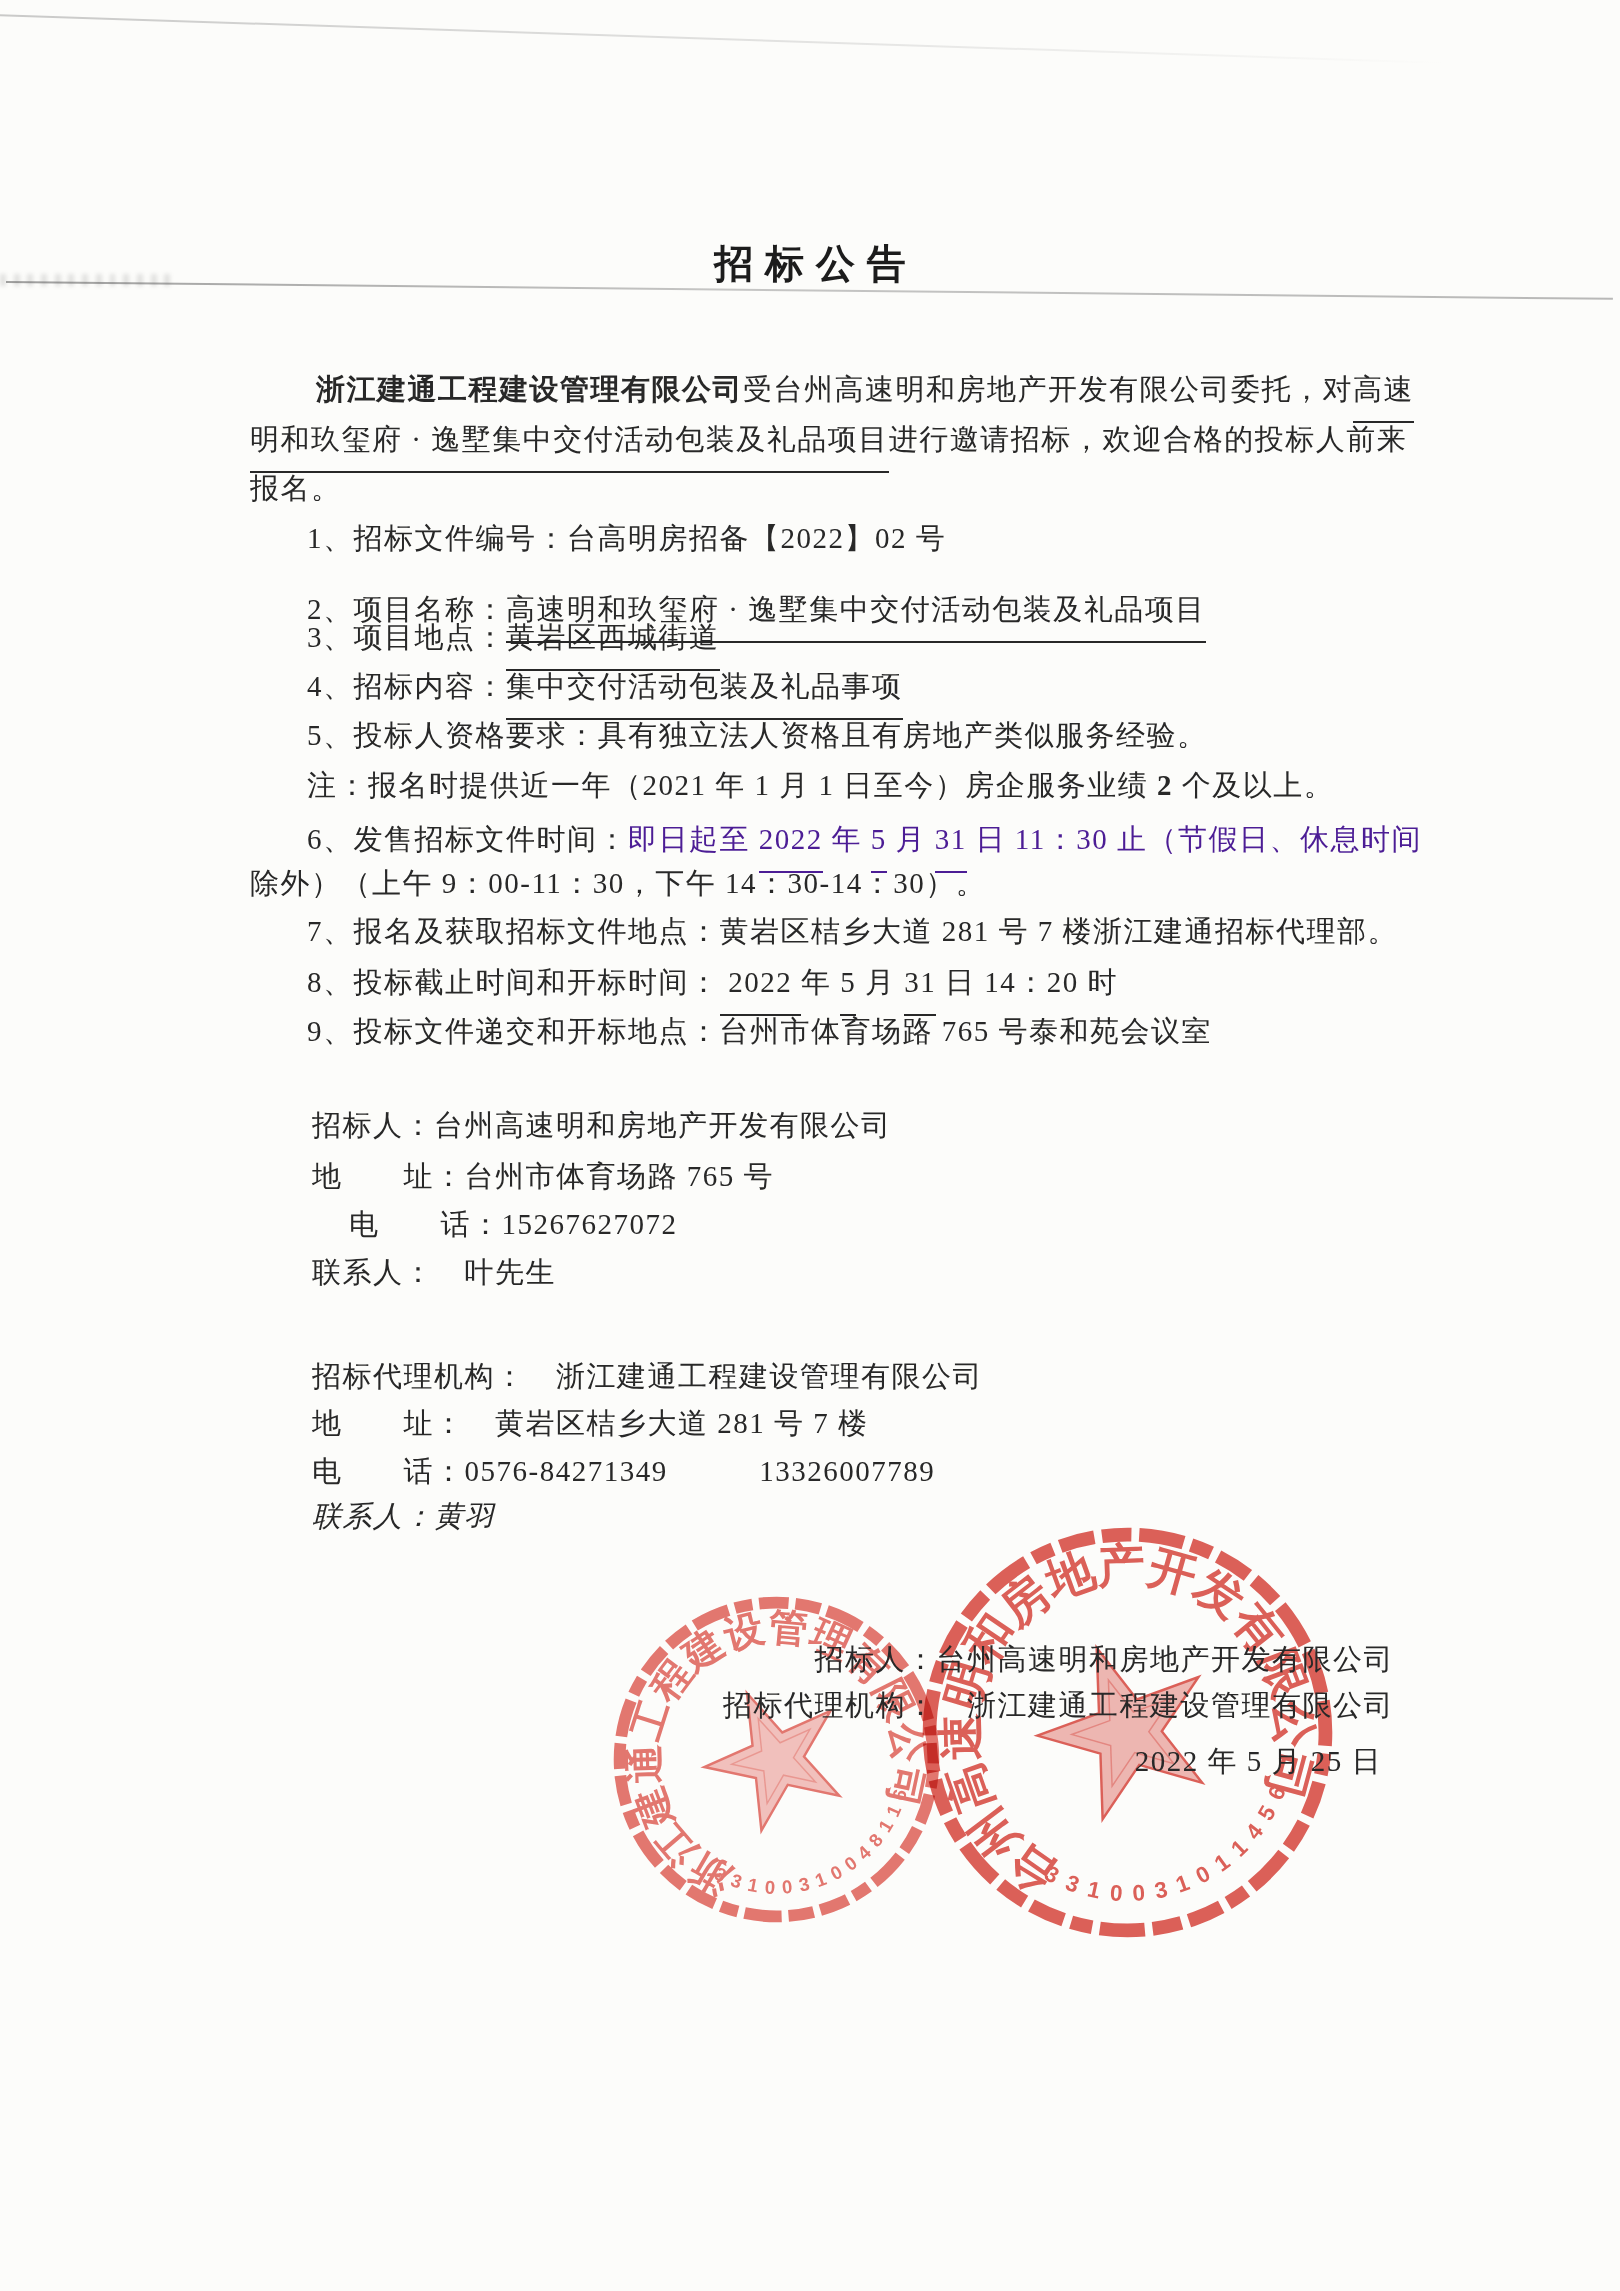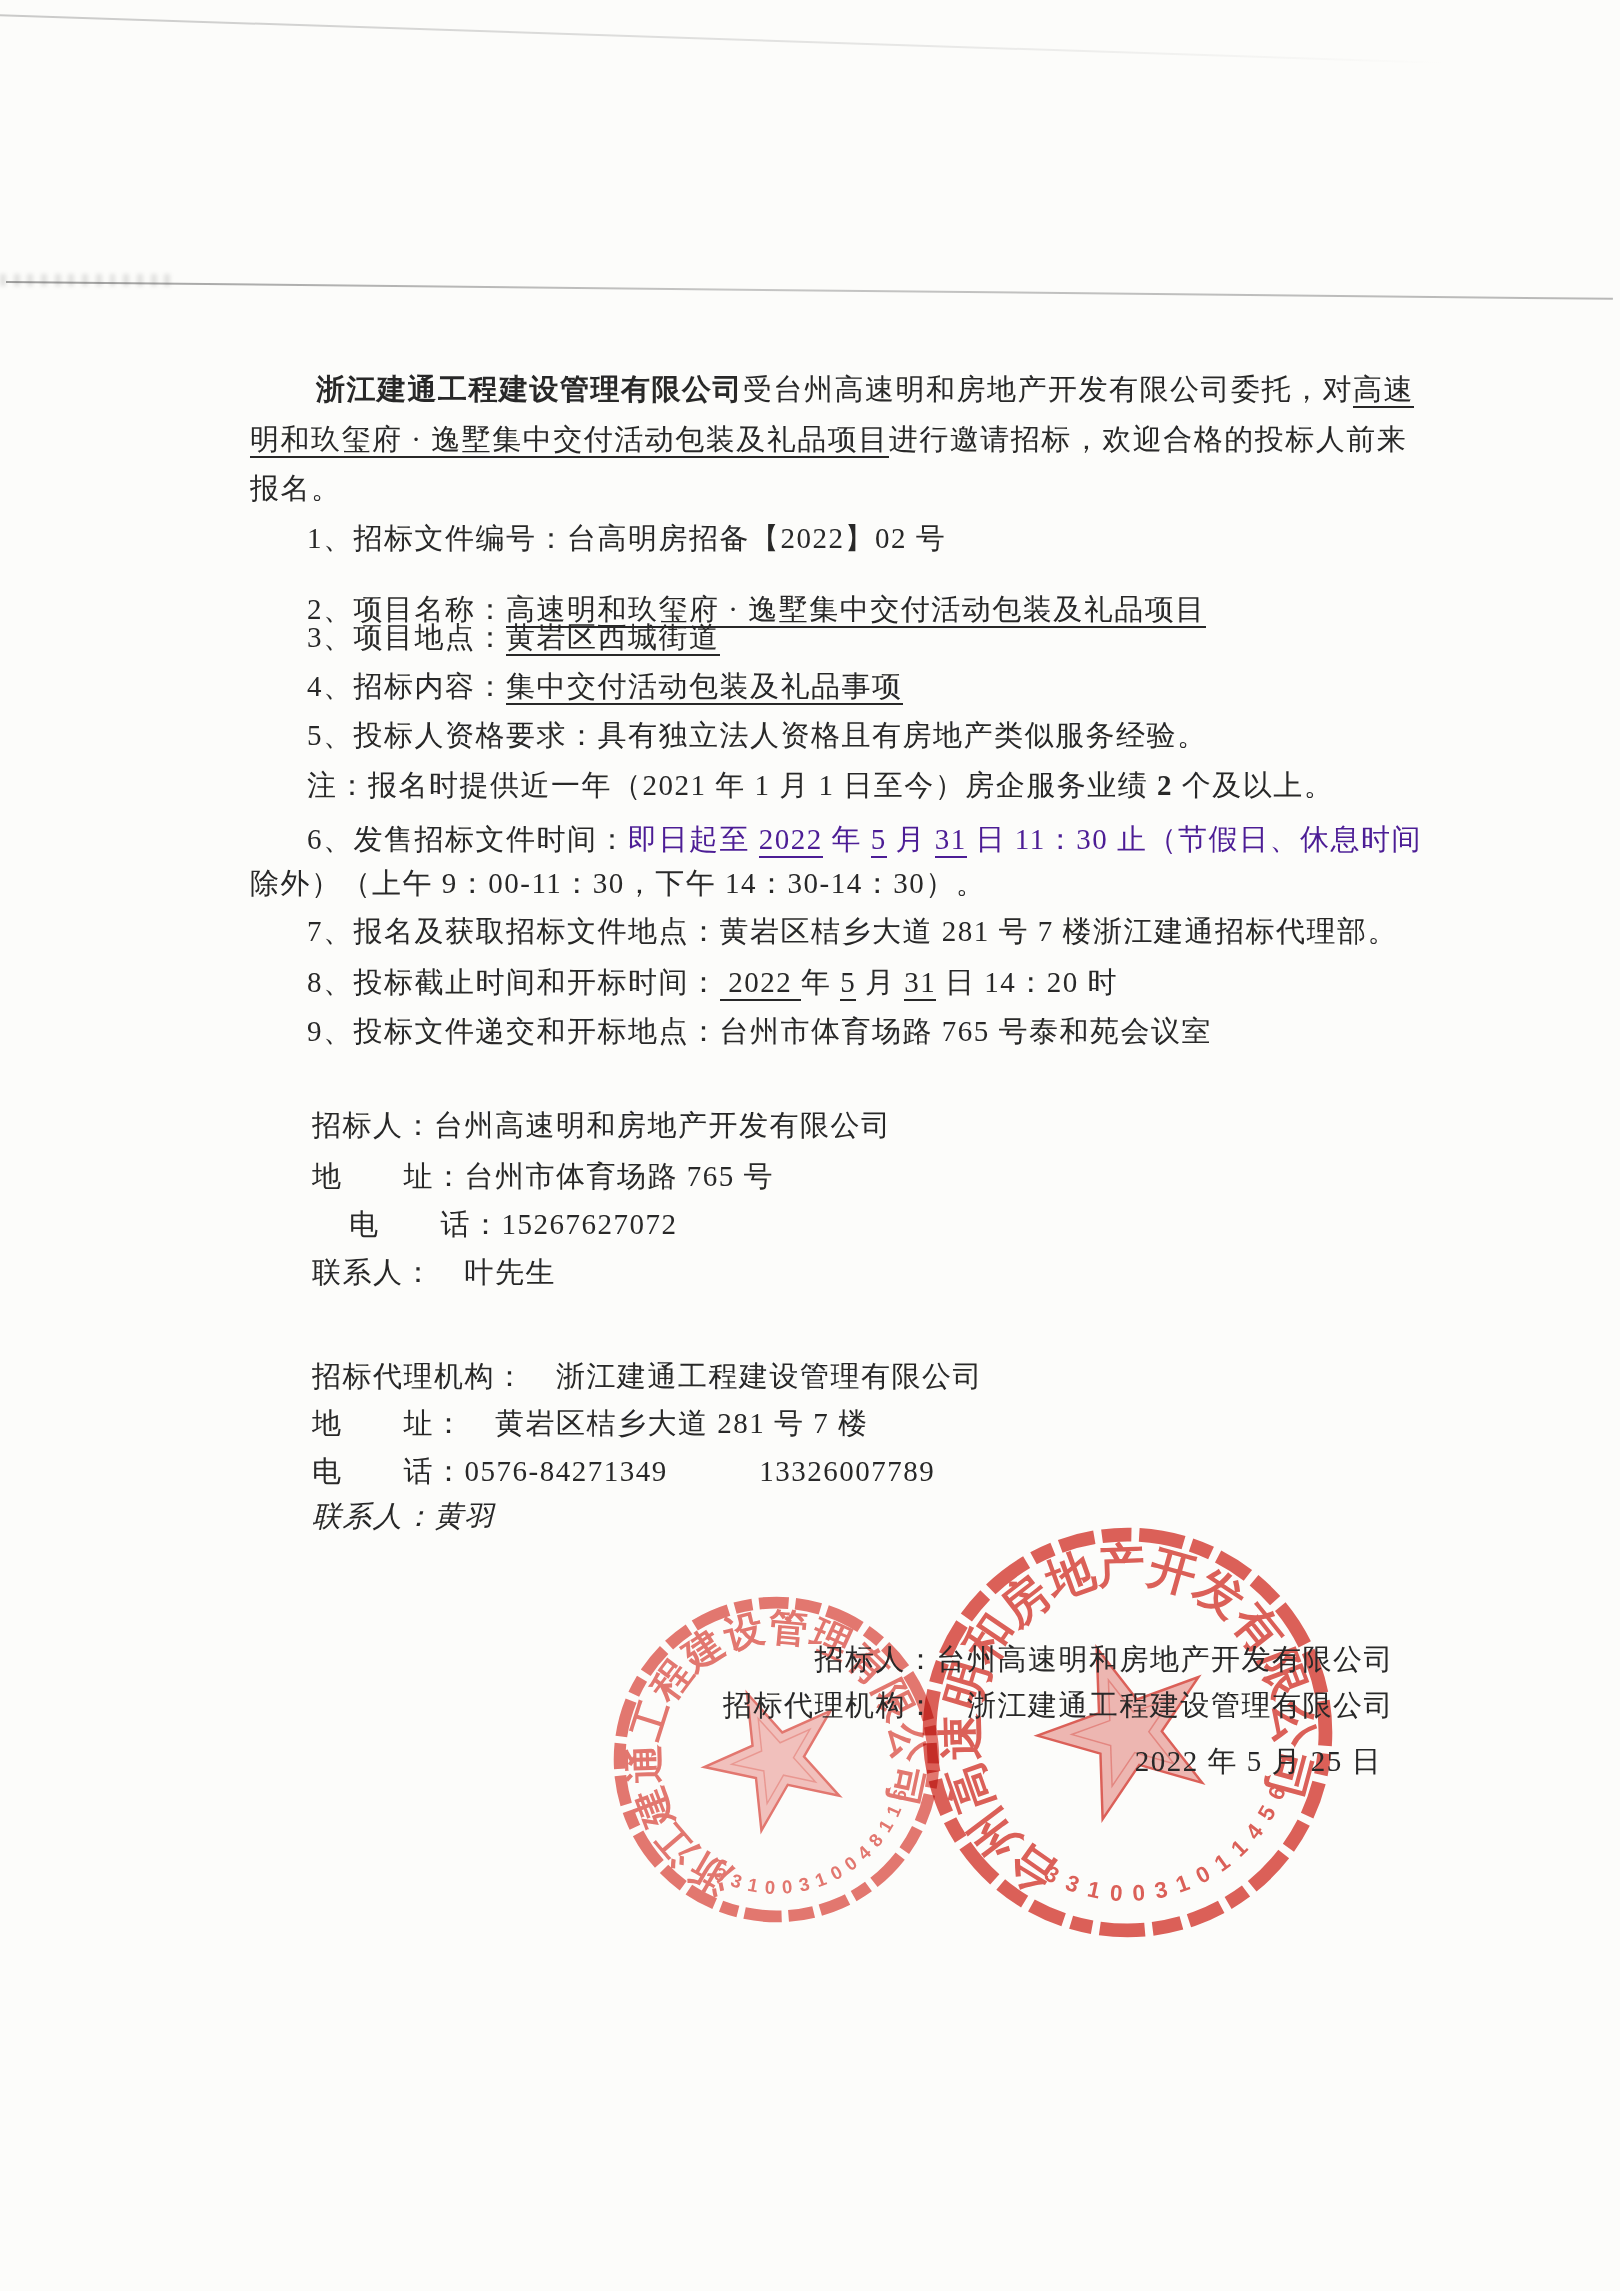--- a/index.html
+++ b/index.html
@@ -12,21 +12,21 @@
     position:absolute;left:0;top:237px;width:100%;text-align:center;
     font-size:39px;font-weight:bold;letter-spacing:11.8px;text-indent:11.8px;
     color:#1c1c1c;z-index:3;
   }
   .tline{
     position:absolute;white-space:pre;font-size:29px;letter-spacing:1.5px;
     line-height:39px;z-index:3;color:#282828;
   }
   .tline.tright{transform:translateX(-100%);}
   .tline span.b{font-weight:bold;}
-  .tline span.u{border-bottom:2px solid currentColor;padding-bottom:1px;}
+  .tline span.u{border-bottom:2px solid currentColor;padding-bottom:16px;}
   .tline span.f{color:#4c1d95;}
   .stamp{position:absolute;mix-blend-mode:multiply;z-index:2;overflow:visible;}
   .artifact{position:absolute;z-index:1;pointer-events:none;}
   #artifact-top{
     top:13.7px;left:-3.9px;width:1451px;height:2px;
     background:linear-gradient(90deg,rgba(125,125,125,.40),rgba(150,150,150,.25) 55%,rgba(160,160,160,0));
     transform:rotate(1.9deg);transform-origin:0 0;
   }
   #artifact-title-rule{
     top:281px;left:5.9px;width:1607px;height:2px;
@@ -39,20 +39,21 @@
     filter:blur(2px);opacity:.55;
   }
 </style>
 </head>
 <body>
 
 <div id="page">
   <div id="artifact-top" class="artifact"></div>
   <div id="artifact-smudge" class="artifact"></div>
   <div id="artifact-title-rule" class="artifact"></div>
+  <div id="doc-title">招标公告</div>
   <div id="body-lines">
       <div class="tline" style="left: 316px; top: 370px;"><span class="b ">浙江建通工程建设管理有限公司</span><span class="">受台州高速明和房地产开发有限公司委托，对</span><span class="u ">高速</span></div>
       <div class="tline" style="left: 250px; top: 420px;"><span class="u ">明和玖玺府 · 逸墅集中交付活动包装及礼品项目</span><span class="">进行邀请招标，欢迎合格的投标人前来</span></div>
       <div class="tline" style="left: 250px; top: 469px; text-align: right;"><span class="">报名。</span></div>
       <div class="tline" style="left: 307px; top: 519px;"><span class="">1、招标文件编号：台高明房招备【2022】02 号</span></div>
       <div class="tline" style="left: 307px; top: 570px; margin-top: 20px;"><span class="">2、项目名称：</span><span class="u ">高速明和玖玺府 · 逸墅集中交付活动包装及礼品项目</span></div>
       <div class="tline" style="left: 307px; top: 618px;"><span class="">3、项目地点：</span><span class="u ">黄岩区西城街道</span></div>
       <div class="tline" style="left: 307px; top: 667px;"><span class="">4、招标内容：</span><span class="u ">集中交付活动包装及礼品事项</span></div>
       <div class="tline" style="left: 307px; top: 716px;"><span class="">5、投标人资格要求：具有独立法人资格且有房地产类似服务经验。</span></div>
       <div class="tline" style="left: 307px; top: 766px;"><span class="">注：报名时提供近一年（2021 年 1 月 1 日至今）房企服务业绩 </span><span class="b ">2</span><span class=""> 个及以上。</span></div>

